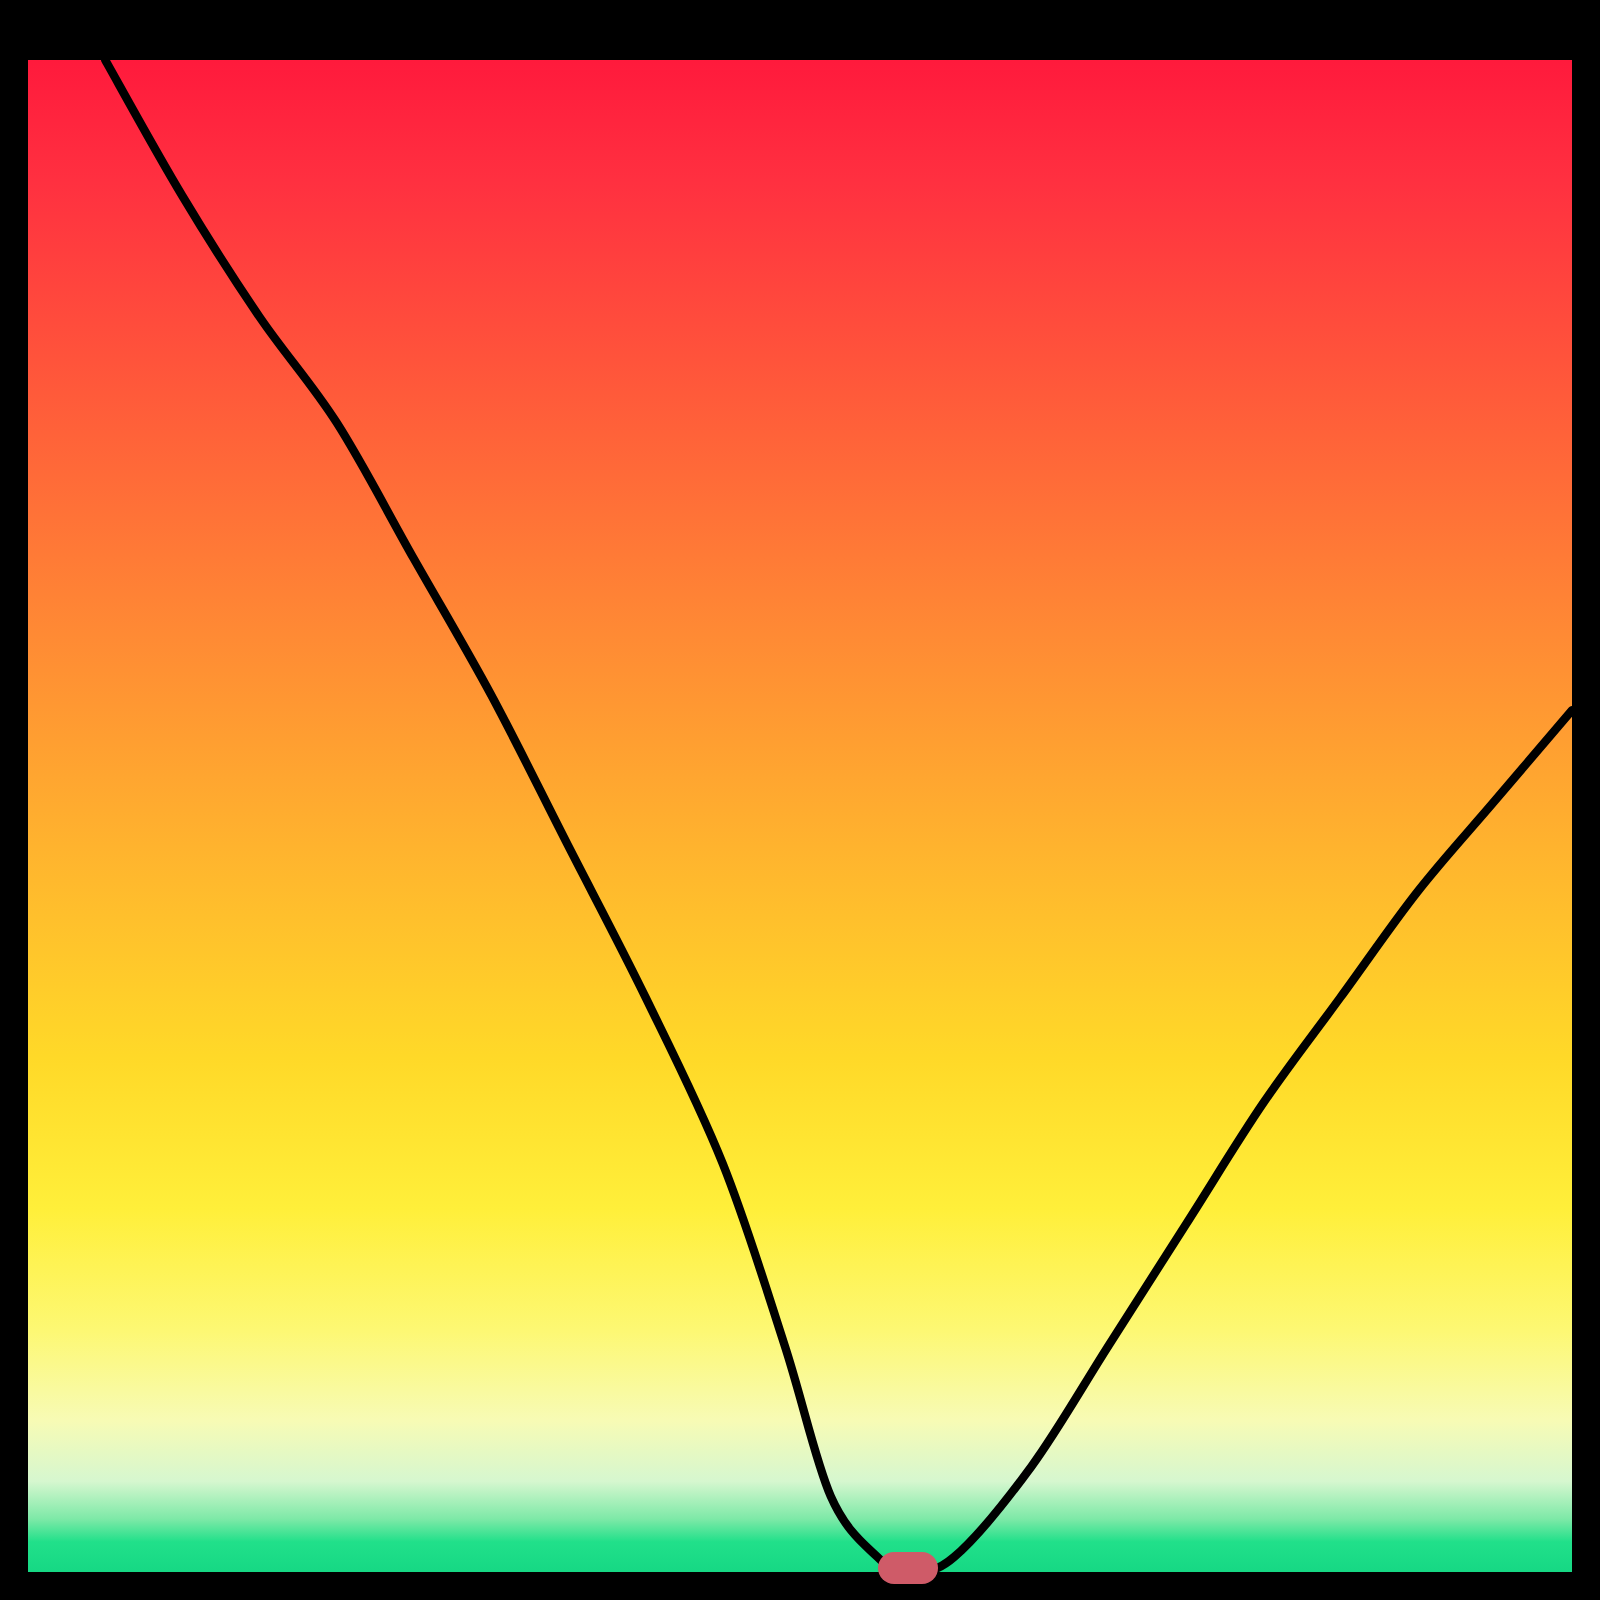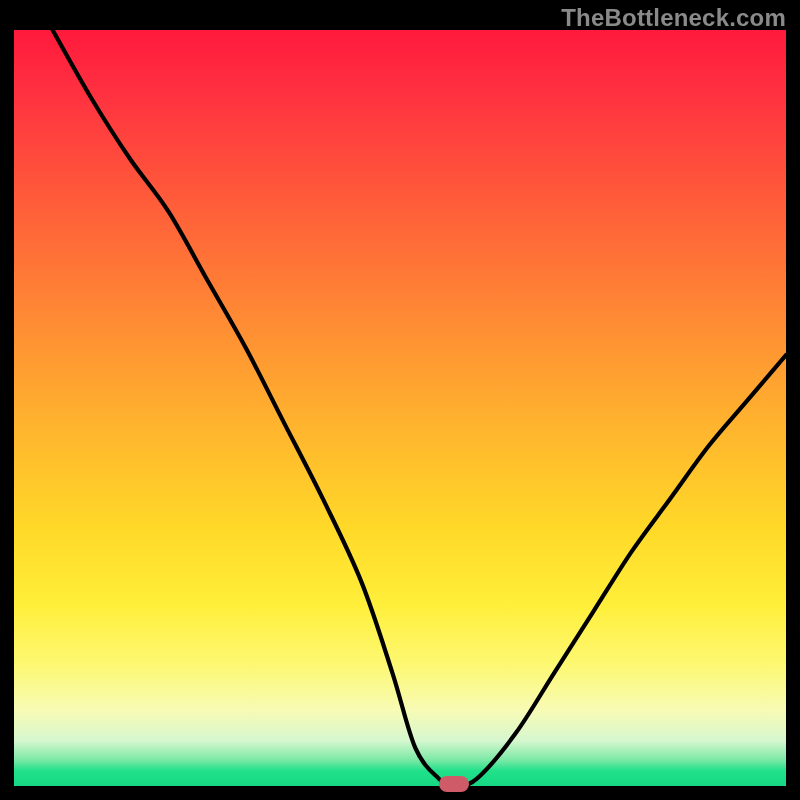--- a/index.html
+++ b/index.html
@@ -66,21 +66,20 @@
     background: #cf5b68;
   }
 </style>
 </head>
 <body>
 
 <div class="frame">
 
   <div class="plot"></div>
 
-  <div class="attribution">TheBottleneck.com</div>
 
   <svg class="curve" viewBox="0 0 772 756" preserveAspectRatio="none">
     <path d="M 38.6 0.0 C 45.0 11.3, 64.3 46.6, 77.2 68.0 C 90.1 89.5, 102.9 109.6, 115.8 128.5 C 128.7 147.4, 141.5 161.3, 154.4 181.4 C 167.3 201.6, 180.1 226.8, 193.0 249.5 C 205.9 272.2, 218.7 293.6, 231.6 317.5 C 244.5 341.5, 257.3 367.9, 270.2 393.1 C 283.1 418.3, 295.9 442.3, 308.8 468.7 C 321.7 495.2, 335.8 522.9, 347.4 551.9 C 359.0 580.9, 369.3 614.9, 378.3 642.6 C 387.3 670.3, 393.7 700.6, 401.4 718.2 C 409.2 735.8, 418.2 742.1, 424.6 748.4 C 431.0 754.7, 433.6 756.0, 440.0 756.0 C 446.5 756.0, 452.9 757.3, 463.2 748.4 C 473.5 739.6, 488.9 720.7, 501.8 703.1 C 514.7 685.4, 527.5 662.8, 540.4 642.6 C 553.3 622.4, 566.1 602.3, 579.0 582.1 C 591.9 562.0, 604.7 540.5, 617.6 521.6 C 630.5 502.7, 643.3 486.4, 656.2 468.7 C 669.1 451.1, 681.9 432.2, 694.8 415.8 C 707.7 399.4, 720.5 385.6, 733.4 370.4 C 746.3 355.3, 765.6 332.6, 772.0 325.1" fill="none" stroke="#000000" stroke-width="4.2" stroke-linecap="round" stroke-linejoin="round"></path>
   </svg>
 
   <div class="marker" style="left: 439.04px; top: 776px; background: rgb(207, 91, 104);"></div>
 
 </div>
 
 </body></html>

